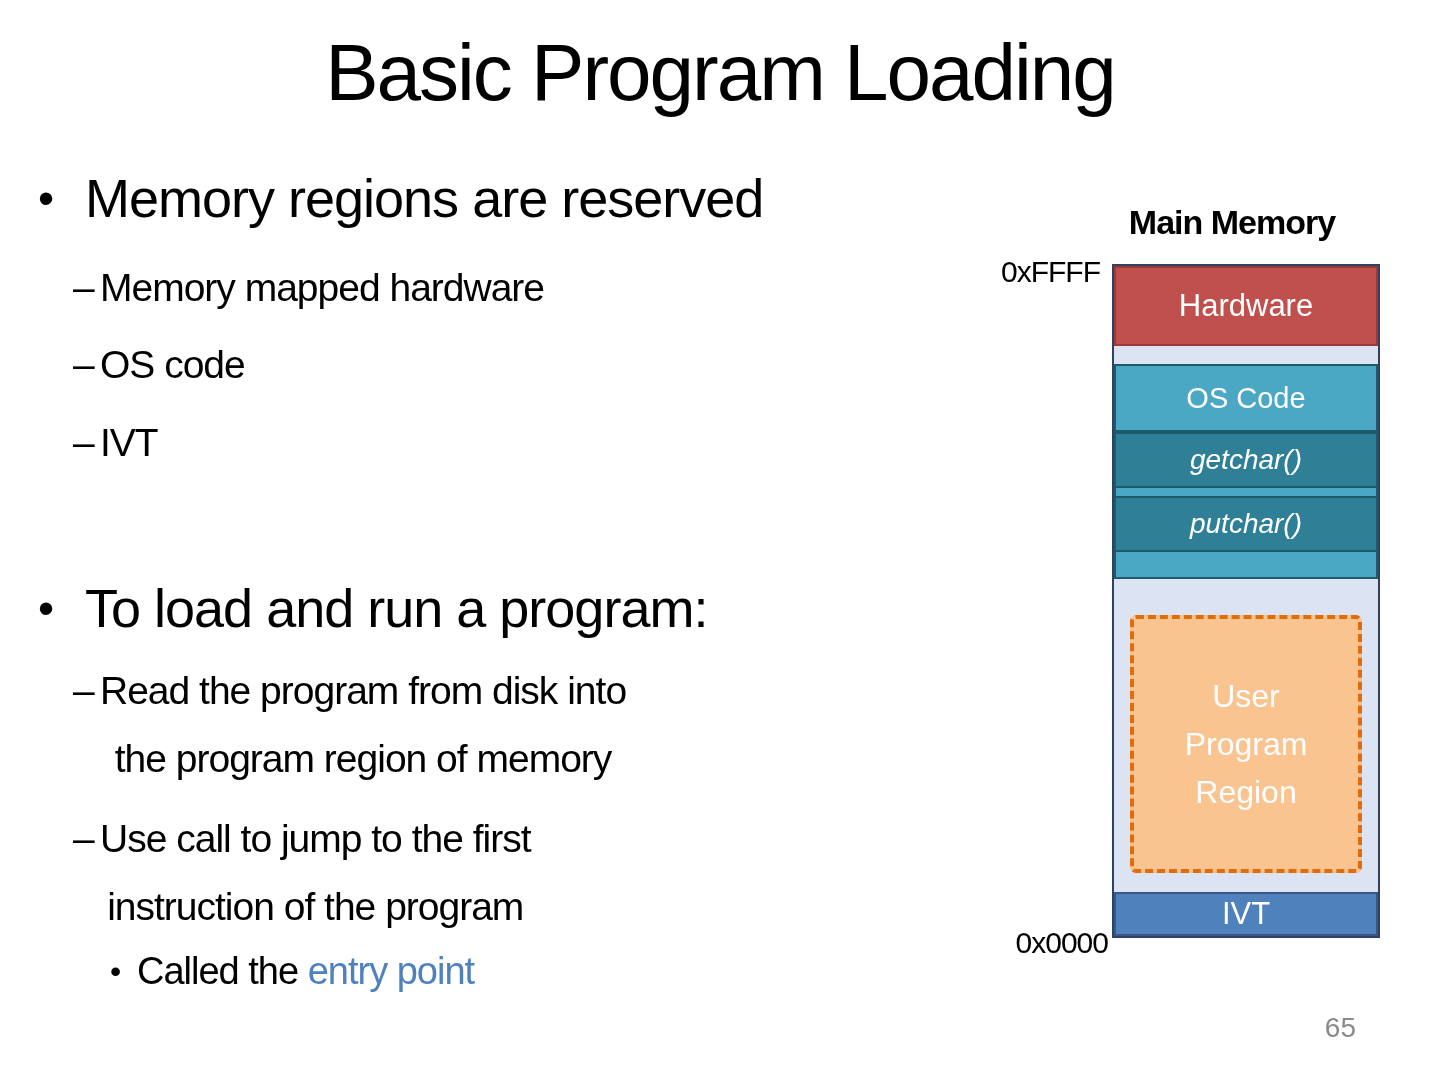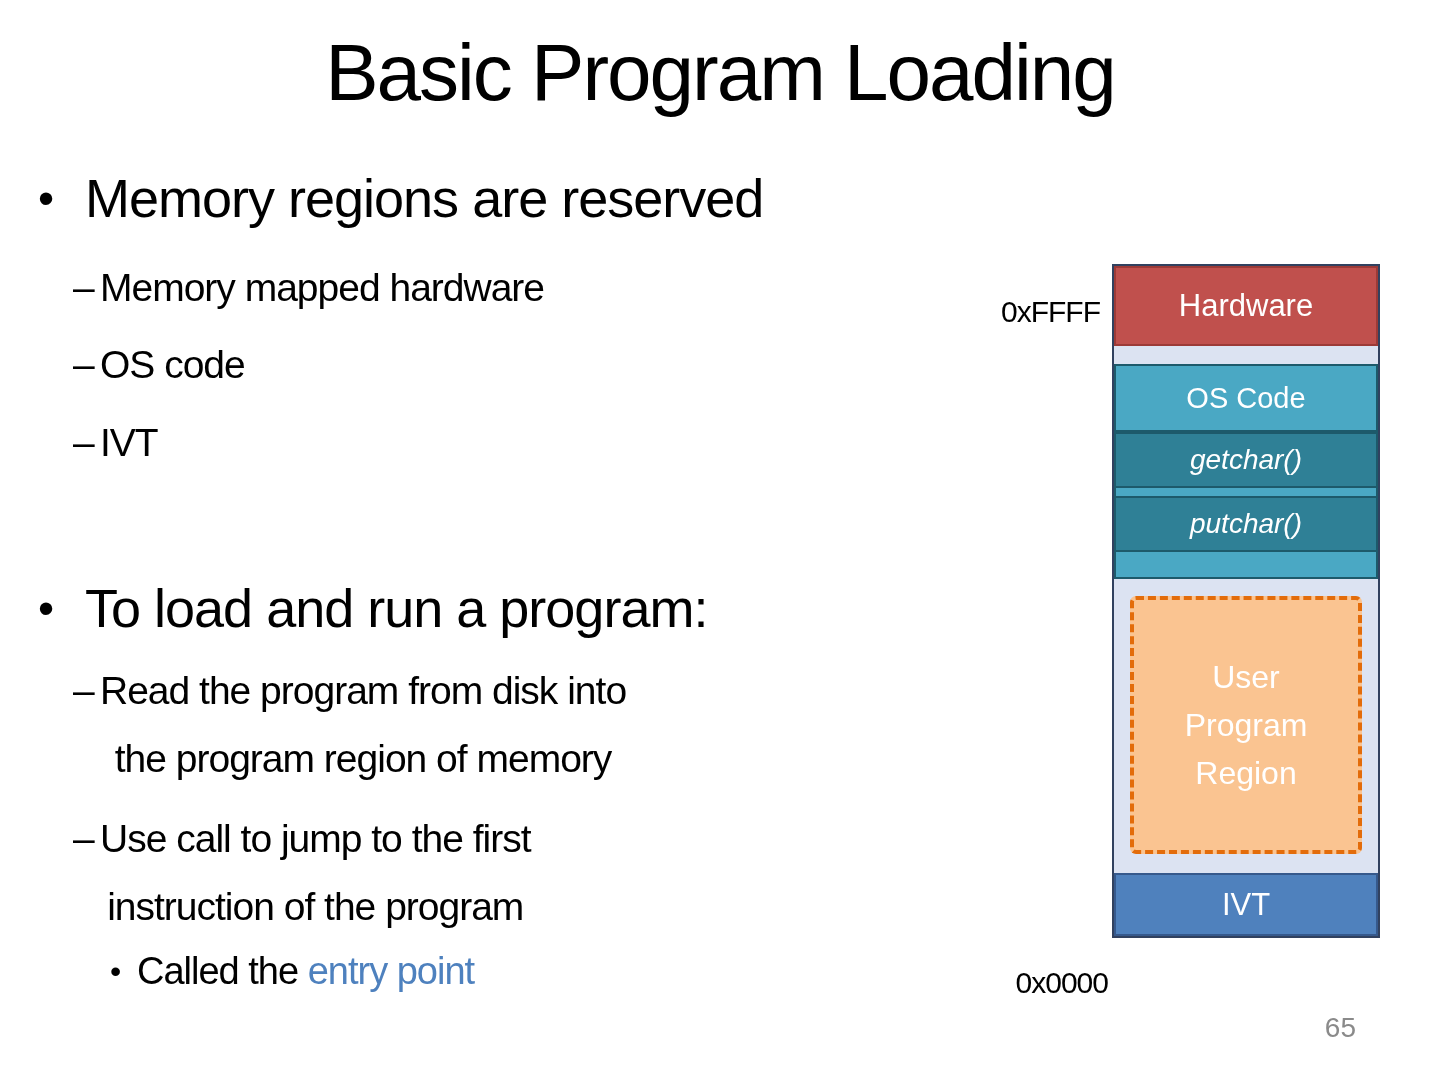--- a/index.html
+++ b/index.html
@@ -34,21 +34,21 @@
   .l2 .marker{width:27px;}
   .l3{font-size:38px;line-height:46px;left:110px;}
   .l3 .marker{width:27px;font-size:32px;line-height:46px;}
   .entry{color:var(--entry-point);}
   
   .diagram{position:absolute;left:975px;top:203px;width:395px;height:770px;}
   .mm-title{
     position:absolute;left:129px;top:0;width:256px;
     font-size:34px;font-weight:700;text-align:center;letter-spacing:-1px;
   }
-  .addr{position:absolute;left:0;width:125px;text-align:right;font-size:30px;letter-spacing:-1px;margin-top:40px;}
+  .addr{position:absolute;left:0;width:125px;text-align:right;font-size:30px;letter-spacing:-1px;}
   .addr-top{top:52px;}
   .addr-bottom{top:723px;width:133px;}
   .mem-column{
     position:absolute;left:137px;top:61px;width:268px;height:674px;
     background:var(--lavender);border:2px solid var(--column-border);
     display:flex;flex-direction:column;
   }
   .mem-box{
     width:100%;display:flex;align-items:center;justify-content:center;
     color:#fff;flex-shrink:0;
@@ -66,20 +66,21 @@
   }
   .syscall{
     height:56px;background:var(--teal-dark);
     border-top:2px solid var(--teal-border);border-bottom:2px solid var(--teal-border);
     font-style:italic;font-size:28px;margin-bottom:8px;
   }
   .syscall:first-of-type{border-top:none;margin-bottom:14px;}
   .user-region{
     width:100%;height:294px;flex-shrink:0;
     padding:17px 16px 19px 16px;
+    margin-top:19px;
   }
   .user-box{
     width:100%;height:100%;
     background:var(--user-fill);border:4px dashed var(--user-border);border-radius:6px;
     display:flex;align-items:center;justify-content:center;text-align:center;
     color:#fff;font-size:32px;line-height:48px;white-space:pre-line;
   }
   .ivt{flex-grow:1;background:var(--ivt-fill);border:2px solid var(--ivt-border);font-size:31px;}
   
   .page-number{
@@ -116,20 +117,21 @@
   </div>
   <div class="li l2" style="top:805px">
     <span class="marker">–</span><span class="txt">Use call to jump to the first
 instruction of the program</span>
   </div>
   <div class="li l3" style="top:948px">
     <span class="marker">•</span><span class="txt"><span>Called the </span><span class="entry">entry point</span></span>
   </div>
 
   <div class="diagram">
+    <div class="mm-title">Main Memory</div>
     <div class="addr addr-top">0xFFFF</div>
     <div class="addr addr-bottom">0x0000</div>
 
     <div class="mem-column">
       <div class="mem-box hardware">Hardware</div>
       <div class="mem-gap"></div>
       <div class="os-region">
         <div class="os-label">OS Code</div>
         <div class="mem-box syscall">getchar()</div>
         <div class="mem-box syscall">putchar()</div>

